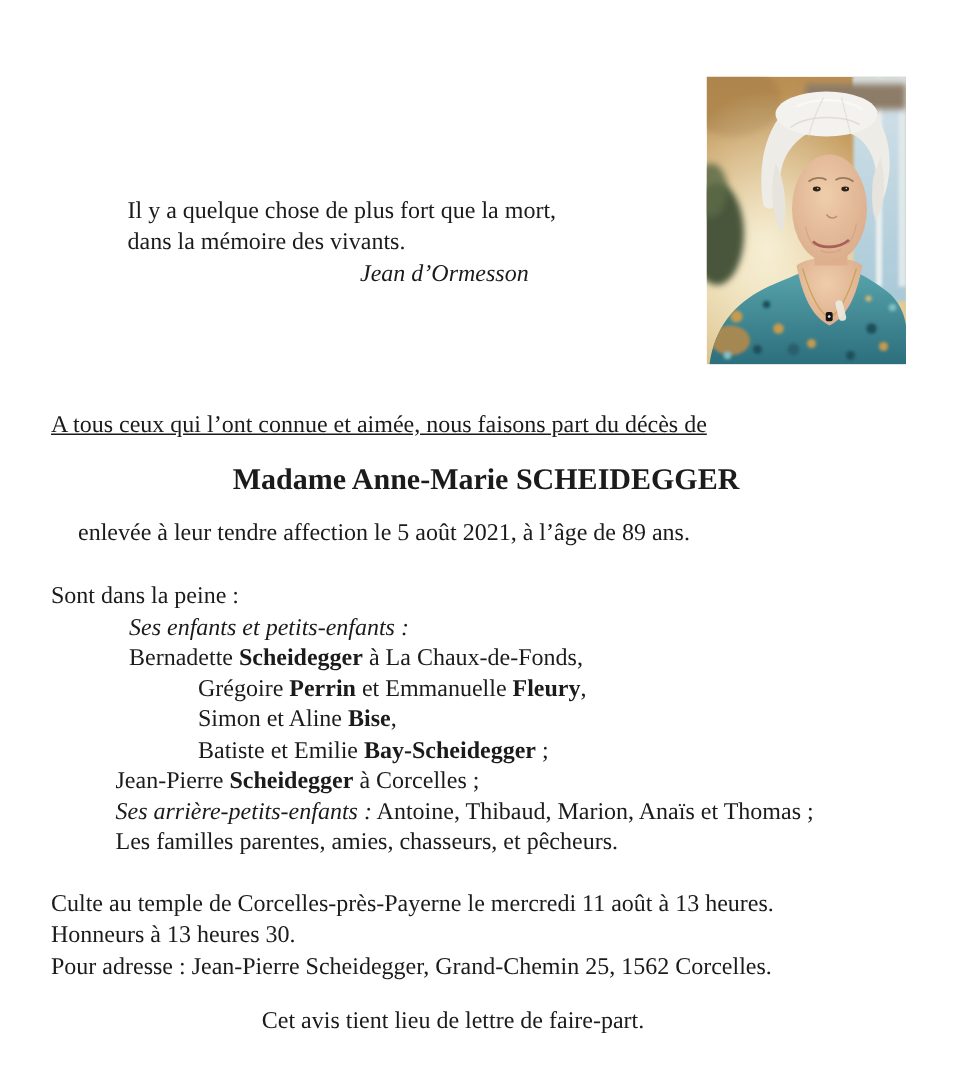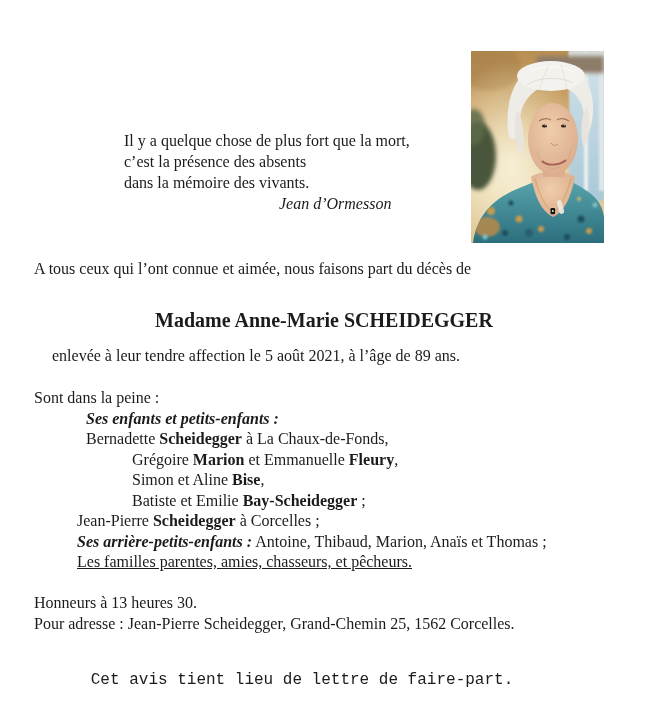--- a/index.html
+++ b/index.html
@@ -14,42 +14,41 @@
   .photo{
     left:471px;top:51px;width:133px;height:192px;
     overflow:hidden;
   }
   .photo svg{display:block;width:133px;height:192px;}
   
   .quote{
     left:85px;top:130px;
     font-style:italic;font-size:16px;line-height:21px;
     white-space:nowrap;
-    margin-left:39px;
   }
   .quote-attribution{padding-left:155px;}
   
   .bodytext{font-size:16px;line-height:21px;white-space:nowrap;}
-  .intro{left:34px;top:258px;}
+  .intro{left:34px;top:273px;text-decoration:underline;}
   .deceased-name{
     left:44px;top:307px;width:560px;
     font-size:20px;line-height:27px;font-weight:700;
     text-align:center;white-space:nowrap;
   }
   .details{left:52px;top:345px;}
   .mourning{left:34px;top:388px;font-size:16px;line-height:20.5px;white-space:nowrap;}
   .service{left:34px;top:592px;}
   .closing{
     left:34px;top:670px;width:536px;
-    font-size:16px;line-height:21px;text-align:center;white-space:nowrap;font-family:Liberation Mono, monospace;
+    font-size:16px;line-height:21px;text-align:center;white-space:nowrap;
   }
   .tline{white-space:nowrap;}
   .s-normal{font-style:normal;font-weight:400;}
   .s-bold{font-style:normal;font-weight:700;}
-  .s-italic{font-style:italic;font-weight:700;}
+  .s-italic{font-style:italic;font-weight:400;}
 </style>
 </head>
 <body>
 
 <div class="abs photo">
   <svg viewBox="0 0 133 192" xmlns="http://www.w3.org/2000/svg">
     <defs>
       <linearGradient id="bgwarm" x1="0" y1="0" x2="0" y2="1">
         <stop offset="0" stop-color="#b98e52"></stop>
         <stop offset="0.35" stop-color="#cfa96e"></stop>
@@ -150,42 +149,42 @@
       <path d="M56,34 C66,26 90,25 102,32" stroke="#d8d4cb" stroke-width="1" fill="none" opacity="0.7"></path>
       <path d="M78,14 C74,22 70,32 68,40" stroke="#d8d4cb" stroke-width="0.8" fill="none" opacity="0.6"></path>
       <path d="M90,14 C92,22 94,30 96,38" stroke="#d8d4cb" stroke-width="0.8" fill="none" opacity="0.6"></path>
     </g>
   </svg>
 </div>
 
 <div class="abs quote">
   <div>
       <div class="tline"><span class="s-normal">Il y a quelque chose de plus fort que la mort,</span></div>
-      <div class="tline"><span class="s-normal">c’est la présence des absents</span></div>
       <div class="tline"><span class="s-normal">dans la mémoire des vivants.</span></div>
     </div>
   <div class="quote-attribution">Jean d’Ormesson</div>
 </div>
 
 <div class="abs bodytext intro">A tous ceux qui l’ont connue et aimée, nous faisons part du décès de</div>
 <div class="abs deceased-name">Madame Anne-Marie SCHEIDEGGER</div>
 <div class="abs bodytext details">enlevée à leur tendre affection le 5 août 2021, à l’âge de 89 ans.</div>
 
 <div class="abs mourning">
   <div class="tline">Sont dans la peine :</div>
   <div>
       <div class="tline" style="padding-left: 52px;"><span class="s-italic">Ses enfants et petits-enfants :</span></div>
       <div class="tline" style="padding-left: 52px;"><span class="s-normal">Bernadette </span><span class="s-bold">Scheidegger</span><span class="s-normal"> à La Chaux-de-Fonds,</span></div>
-      <div class="tline" style="padding-left: 98px;"><span class="s-normal">Grégoire </span><span class="s-bold">Marion</span><span class="s-normal"> et Emmanuelle </span><span class="s-bold">Fleury</span><span class="s-normal">,</span></div>
+      <div class="tline" style="padding-left: 98px;"><span class="s-normal">Grégoire </span><span class="s-bold">Perrin</span><span class="s-normal"> et Emmanuelle </span><span class="s-bold">Fleury</span><span class="s-normal">,</span></div>
       <div class="tline" style="padding-left: 98px;"><span class="s-normal">Simon et Aline </span><span class="s-bold">Bise</span><span class="s-normal">,</span></div>
       <div class="tline" style="padding-left: 98px;"><span class="s-normal">Batiste et Emilie </span><span class="s-bold">Bay-Scheidegger</span><span class="s-normal"> ;</span></div>
       <div class="tline" style="padding-left: 43px;"><span class="s-normal">Jean-Pierre </span><span class="s-bold">Scheidegger</span><span class="s-normal"> à Corcelles ;</span></div>
       <div class="tline" style="padding-left: 43px;"><span class="s-italic">Ses arrière-petits-enfants :</span><span class="s-normal"> Antoine, Thibaud, Marion, Anaïs et Thomas ;</span></div>
-      <div class="tline" style="padding-left: 43px; text-decoration: underline;"><span class="s-normal">Les familles parentes, amies, chasseurs, et pêcheurs.</span></div>
+      <div class="tline" style="padding-left: 43px;"><span class="s-normal">Les familles parentes, amies, chasseurs, et pêcheurs.</span></div>
     </div>
 </div>
 
 <div class="abs bodytext service">
+    <div class="tline"><span class="s-normal">Culte au temple de Corcelles-près-Payerne le mercredi 11 août à 13 heures.</span></div>
     <div class="tline"><span class="s-normal">Honneurs à 13 heures 30.</span></div>
     <div class="tline"><span class="s-normal">Pour adresse : Jean-Pierre Scheidegger, Grand-Chemin 25, 1562 Corcelles.</span></div>
   </div>
 
 <div class="abs closing">Cet avis tient lieu de lettre de faire-part.</div>
 
 </body></html>

